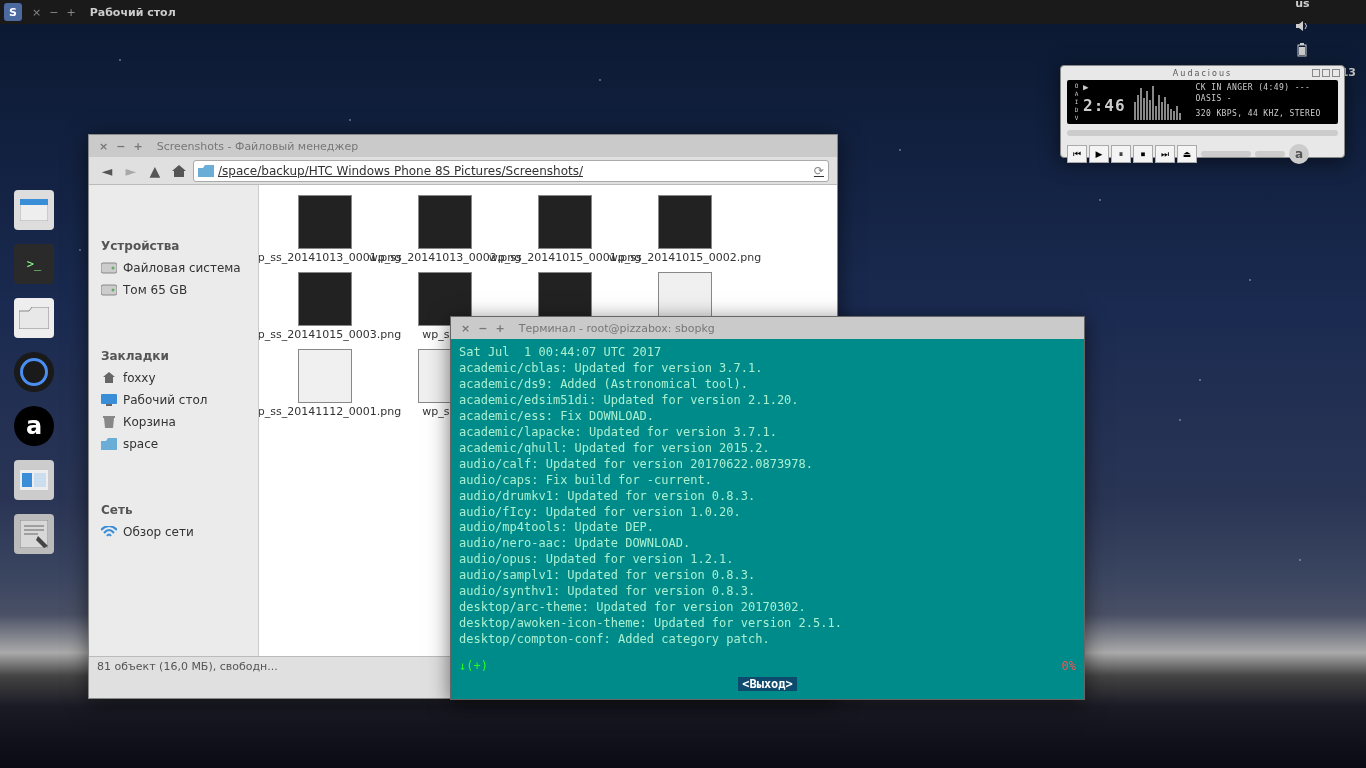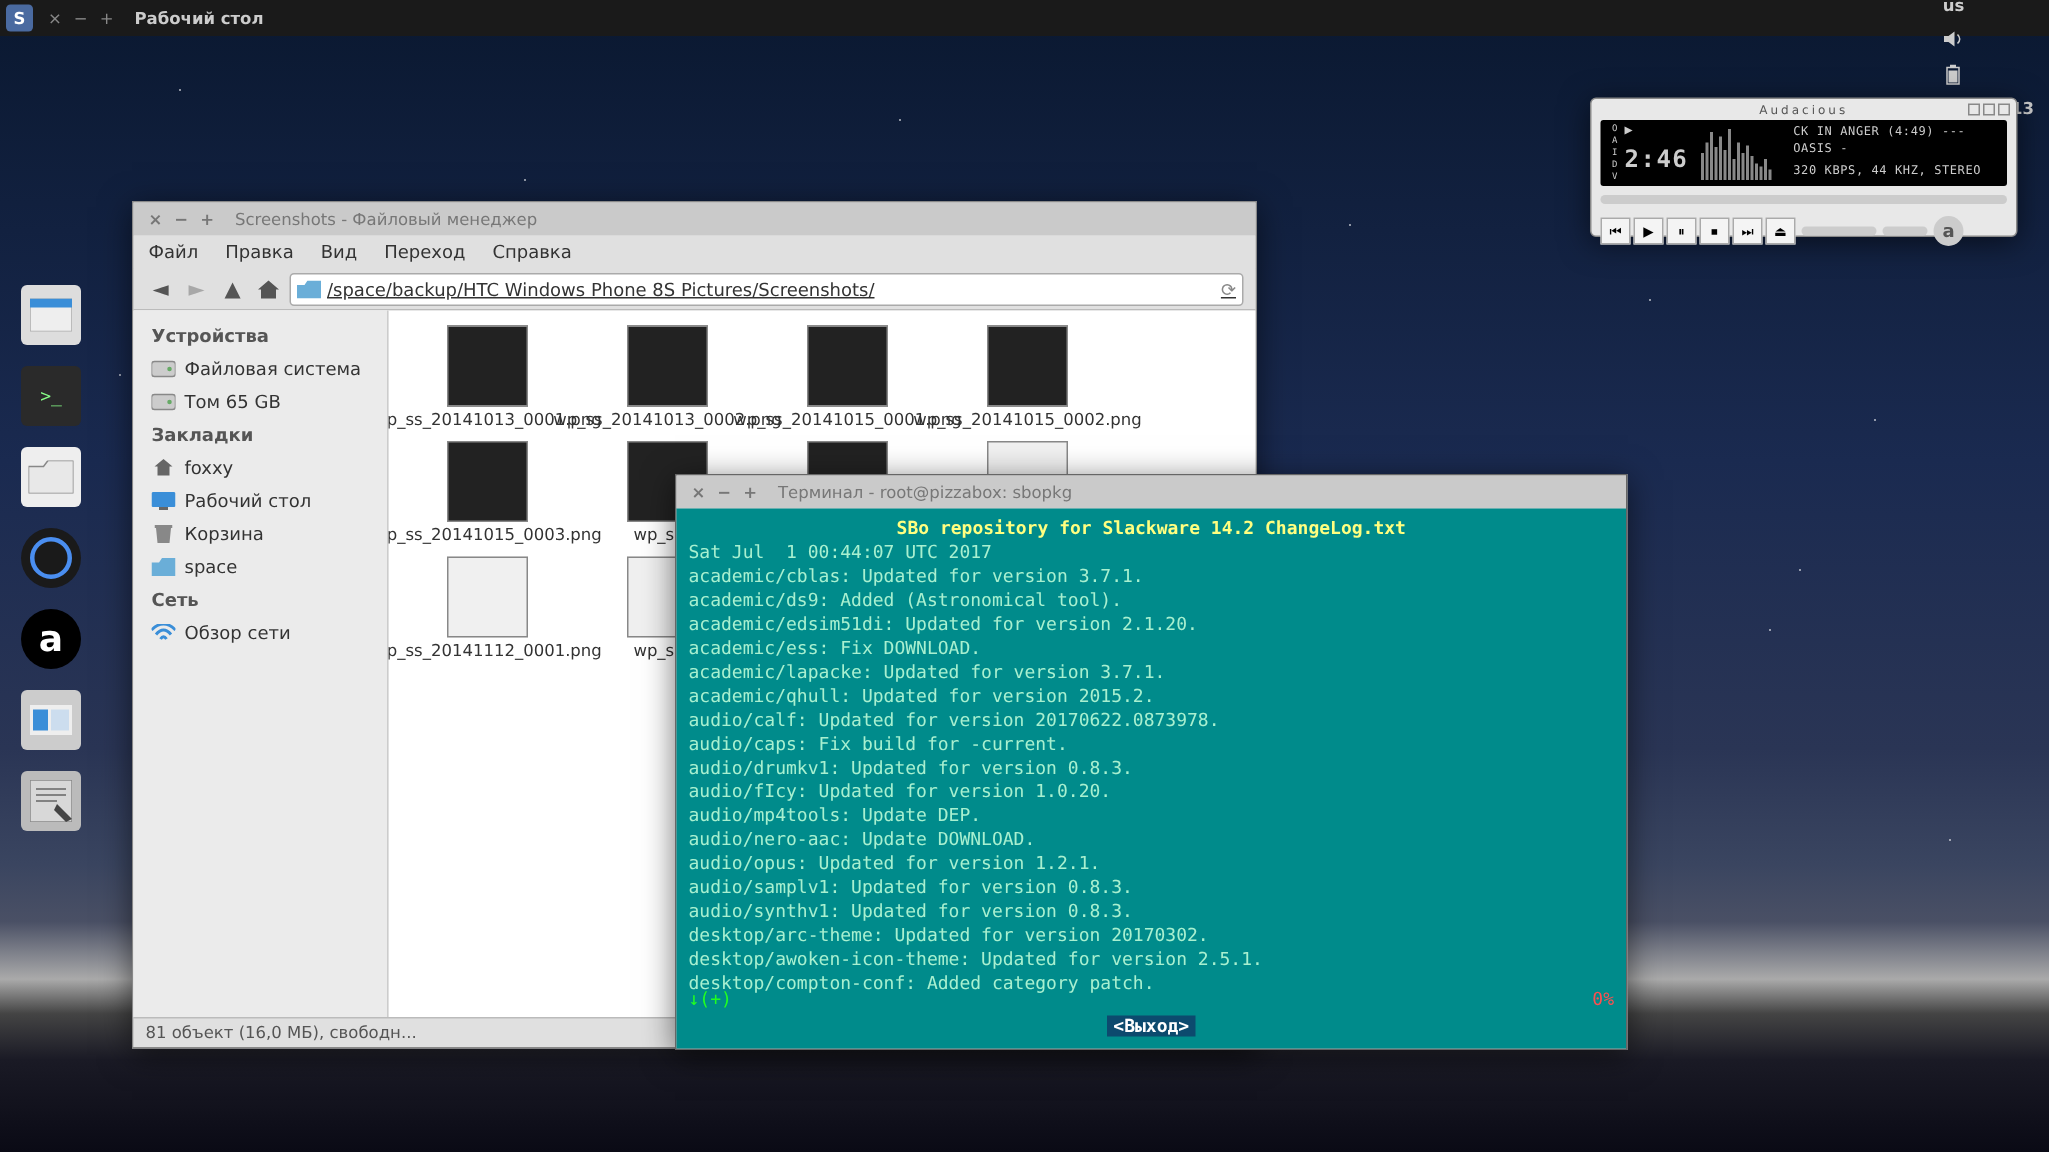--- a/index.html
+++ b/index.html
@@ -88,21 +88,21 @@
 
 
 .fm { left: 88px; top: 134px; width: 750px; height: 565px; }
 .fm-menus { height: 22px; display: flex; gap: 18px; padding: 0 10px; align-items: center; background: #e0e0e0; font-size: 12px; }
 .fm-toolbar { height: 28px; display: flex; align-items: center; gap: 4px; padding: 0 8px; background: #e0e0e0; border-bottom: 1px solid #bbb; }
 .nav-btn { width: 20px; height: 20px; display: flex; align-items: center; justify-content: center; color: #555; font-size: 14px; }
 .fm-path { flex: 1; height: 22px; background: #fff; border: 1px solid #aaa; border-radius: 3px; display: flex; align-items: center; padding: 0 4px; font-size: 12px; text-decoration: underline; }
 .fm-path .refresh { margin-left: auto; color: #888; }
 .fm-body { display: flex; height: calc(100% - 22px - 22px - 28px - 20px); background: #fff; }
 .fm-side { width: 170px; background: #ebebeb; padding: 6px 4px; font-size: 12px; border-right: 1px solid #ccc; }
-.side-head { font-weight: bold; color: #555; padding: 4px 8px; }
+.side-head { font-weight: bold; color: #555; padding: 4px 8px; margin-top: 44px; }
 .side-item { display: flex; align-items: center; gap: 6px; padding: 3px 8px; cursor: pointer; }
 .side-icon { width: 16px; height: 16px; display: inline-flex; align-items: center; justify-content: center; }
 .fm-content { flex: 1; overflow: auto; padding: 6px 0 0 6px; display: flex; flex-wrap: wrap; align-content: flex-start; }
 .file-item { width: 120px; display: flex; flex-direction: column; align-items: center; gap: 2px; padding: 4px; font-size: 11px; text-align: center; }
 .thumb { width: 54px; height: 54px; background: #222; border: 1px solid #888; display: flex; align-items: center; justify-content: center; color: #aaa; font-size: 8px; }
 .thumb.light { background: #f0f0f0; color: #666; }
 .fm-status { height: 20px; background: #e0e0e0; border-top: 1px solid #bbb; font-size: 11px; display: flex; align-items: center; padding: 0 8px; color: #555; }
 
 
 .term { left: 450px; top: 316px; width: 635px; height: 384px; border: 1px solid #666; }
@@ -238,27 +238,20 @@
     </div>
 </div>
 
 <div class="window fm">
   <div class="win-titlebar">
     <span class="wbtn">×</span>
     <span class="wbtn">−</span>
     <span class="wbtn">+</span>
     <span class="wtitle">Screenshots - Файловый менеджер</span>
   </div>
-  <div class="fm-menus" id="fm-menus">
-      <span>Файл</span>
-      <span>Правка</span>
-      <span>Вид</span>
-      <span>Переход</span>
-      <span>Справка</span>
-    </div>
   <div class="fm-toolbar">
     <span class="nav-btn">◄</span>
     <span class="nav-btn" style="opacity:.4">►</span>
     <span class="nav-btn">▲</span>
     <span class="nav-btn">
       <svg width="16" height="14">
           <path d="M8,1 L15,7 L13,7 L13,13 L3,13 L3,7 L1,7 Z" fill="#555"></path>
         </svg>
     </span>
     <div class="fm-path">
@@ -398,21 +391,21 @@
   </div>
 </div>
 
 <div class="window term">
   <div class="win-titlebar">
     <span class="wbtn">×</span>
     <span class="wbtn">−</span>
     <span class="wbtn">+</span>
     <span class="wtitle">Терминал - root@pizzabox: sbopkg</span>
   </div>
-  <div class="term-body"><div class="term-header">SBo repository for Slackware 14.2 ChangeLog.txt</div><div id="term-lines">Sat Jul  1 00:44:07 UTC 2017
+  <div class="term-body"><div id="term-lines">Sat Jul  1 00:44:07 UTC 2017
 academic/cblas: Updated for version 3.7.1.
 academic/ds9: Added (Astronomical tool).
 academic/edsim51di: Updated for version 2.1.20.
 academic/ess: Fix DOWNLOAD.
 academic/lapacke: Updated for version 3.7.1.
 academic/qhull: Updated for version 2015.2.
 audio/calf: Updated for version 20170622.0873978.
 audio/caps: Fix build for -current.
 audio/drumkv1: Updated for version 0.8.3.
 audio/fIcy: Updated for version 1.0.20.

